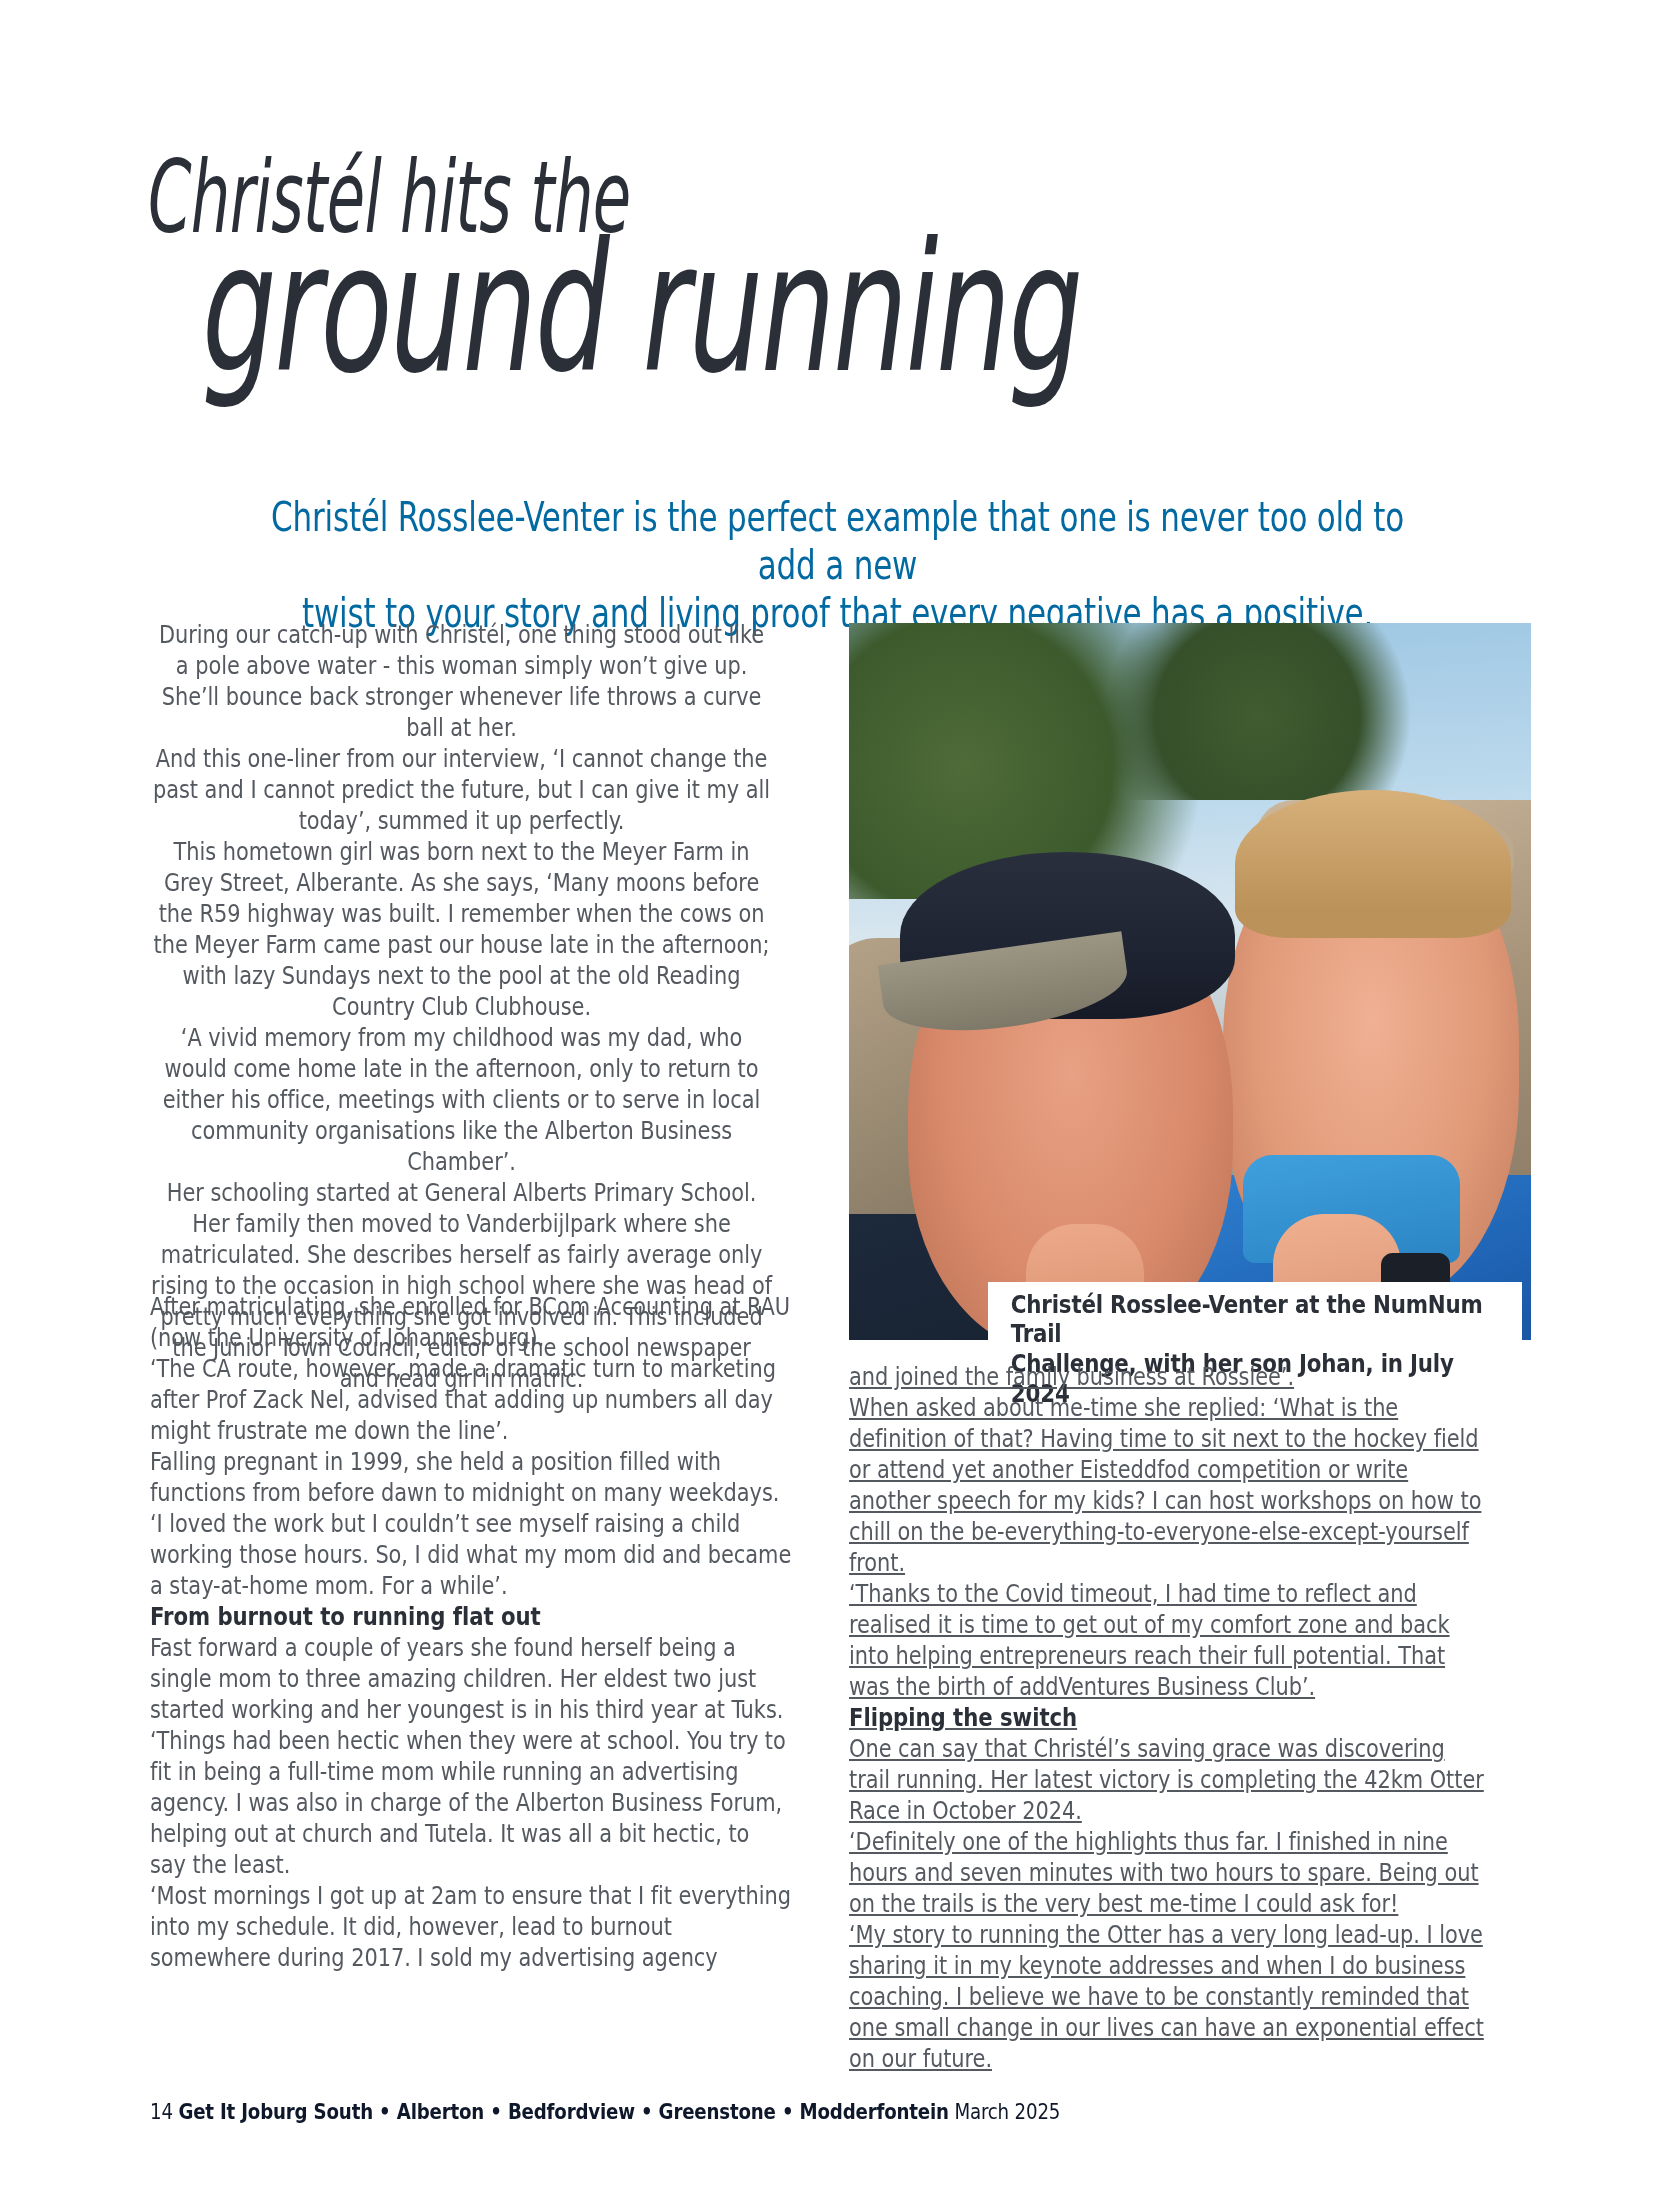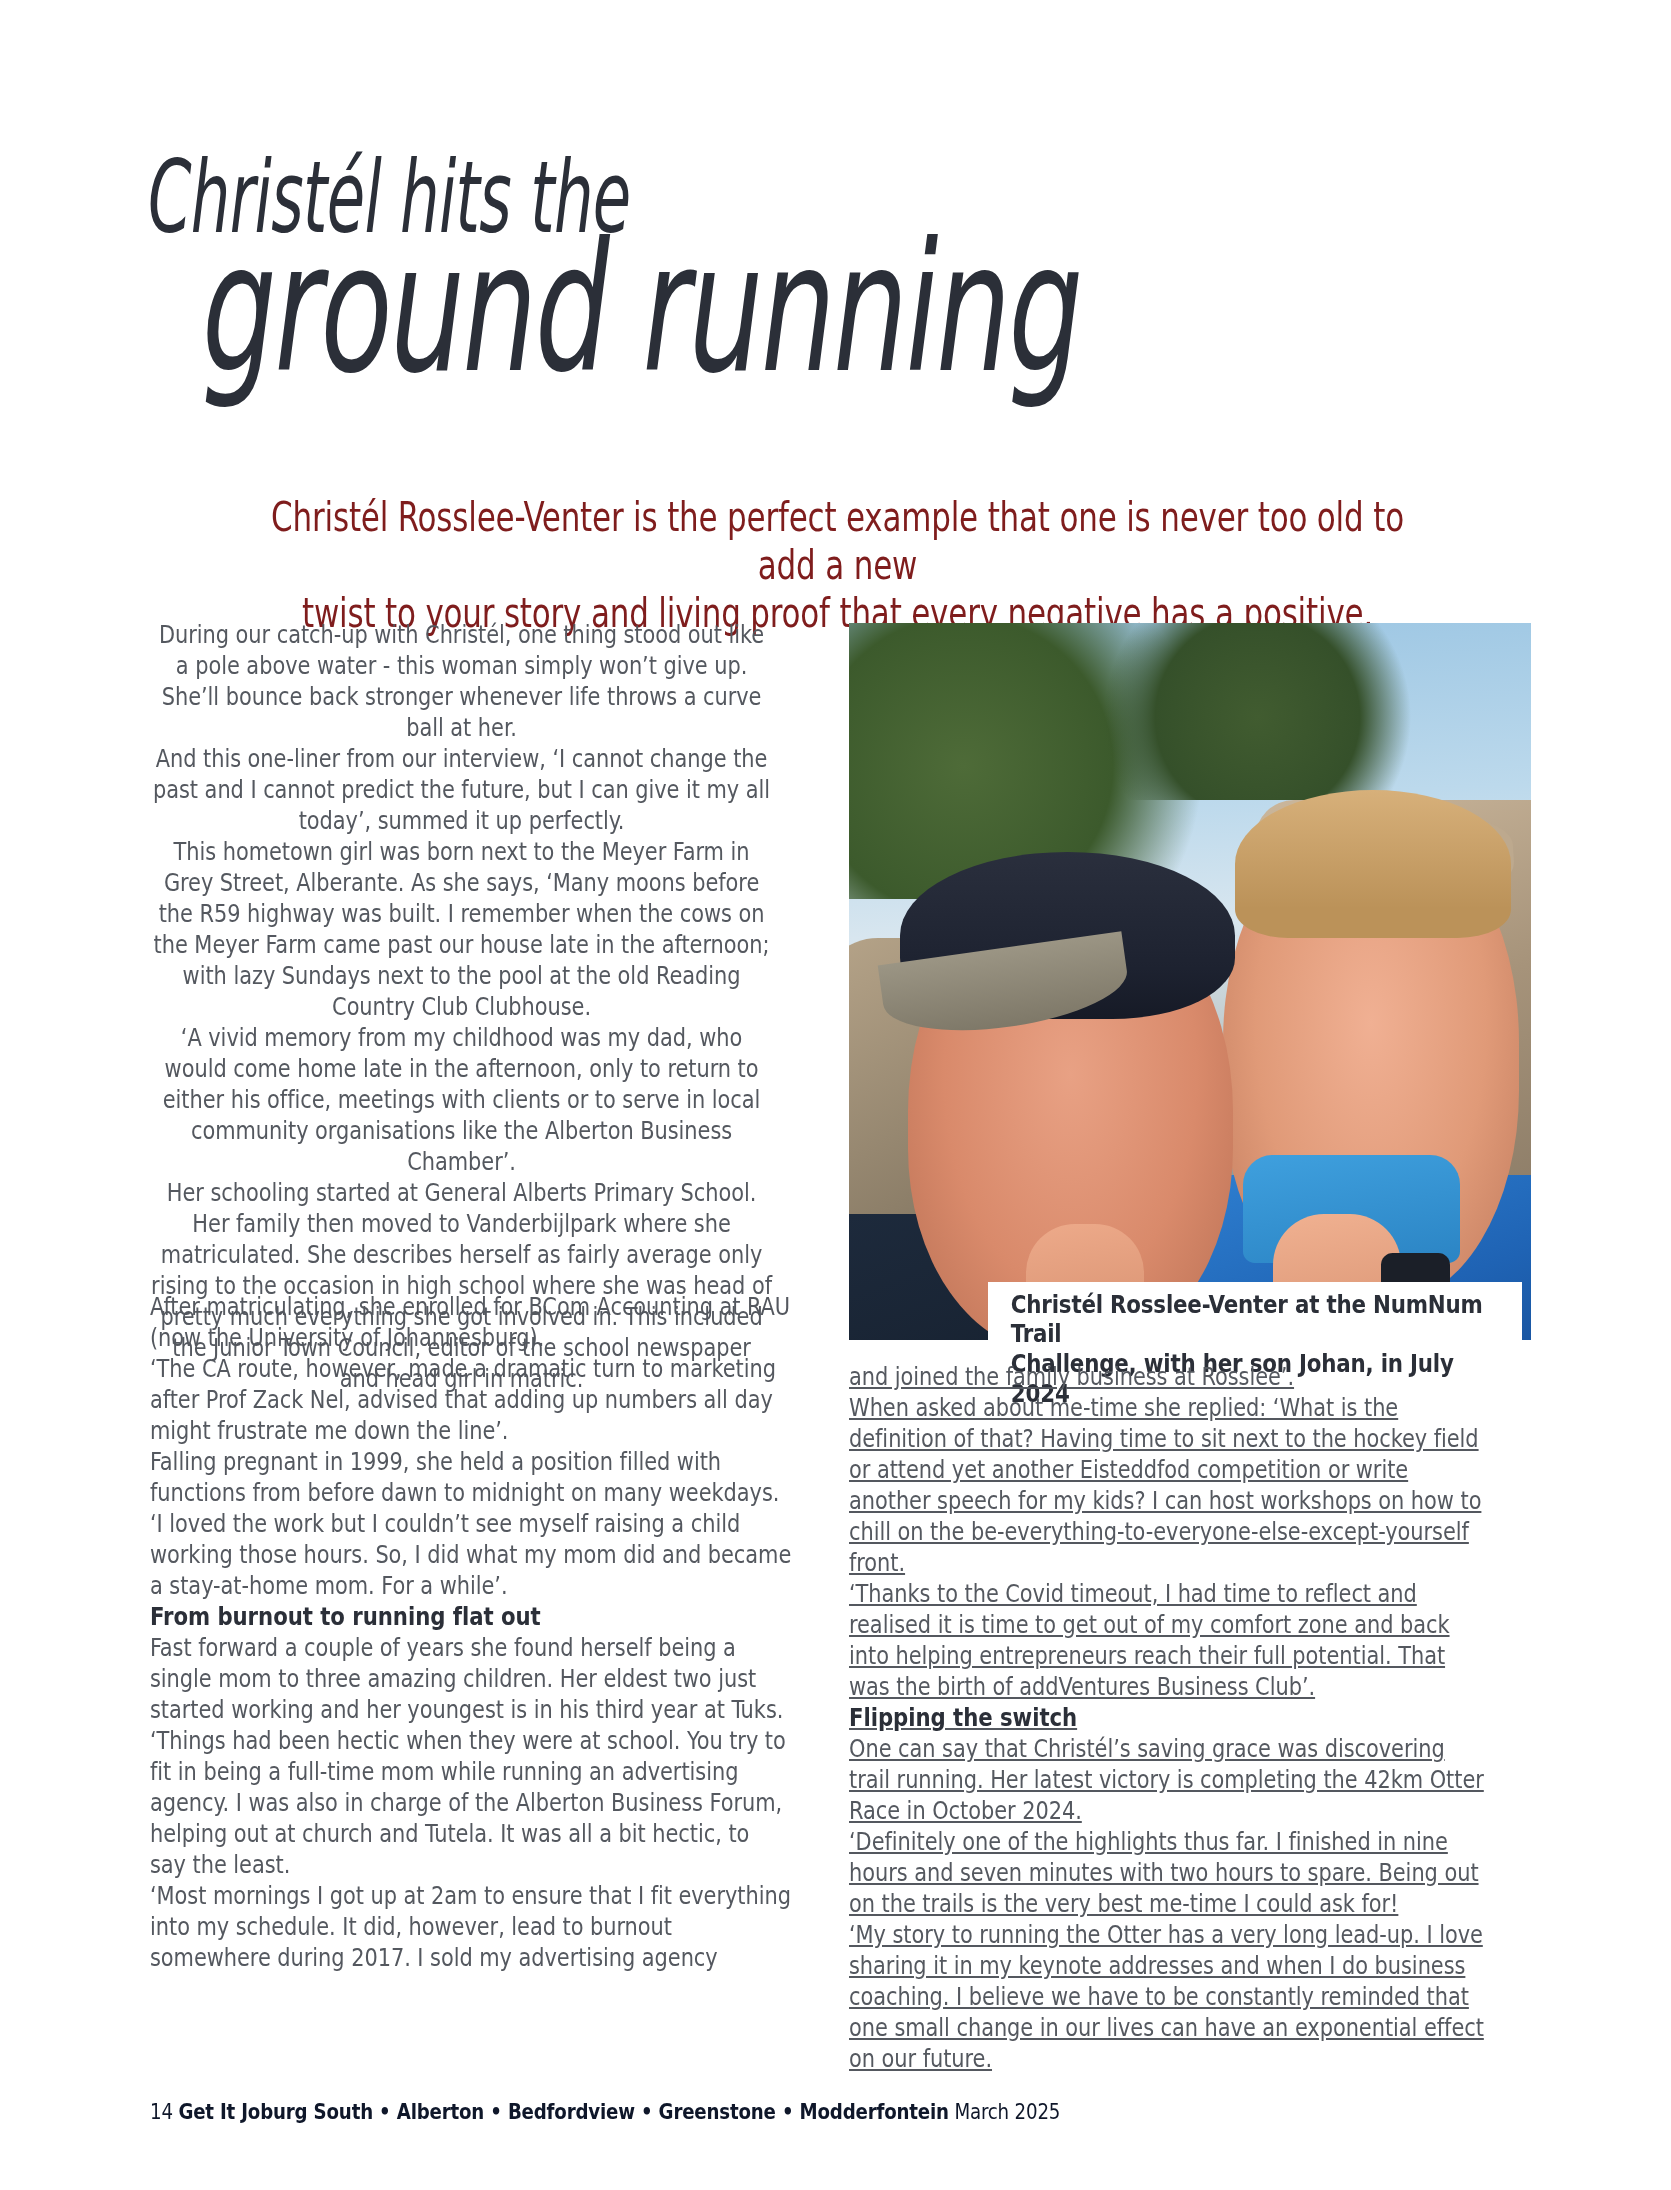--- a/index.html
+++ b/index.html
@@ -65,21 +65,21 @@
   .standfirst {
     position: absolute;
     left: 143px;
     top: 493px;
     width: 1389px;
     text-align: center;
     font-family: "DejaVu Sans Condensed", "Liberation Sans Narrow", "Liberation Sans", sans-serif;
     font-weight: 300;
     font-size: 40px;
     line-height: 1.20;
-    color: #7f1d1d;
+    color: #0369a1;
     letter-spacing: -0.2px;
   }
   .standfirst div {
     transform: scaleX(0.86);
   }
 
   
   .col {
     position: absolute;
     font-family: "DejaVu Sans Condensed", "Liberation Sans Narrow", "Liberation Sans", sans-serif;

